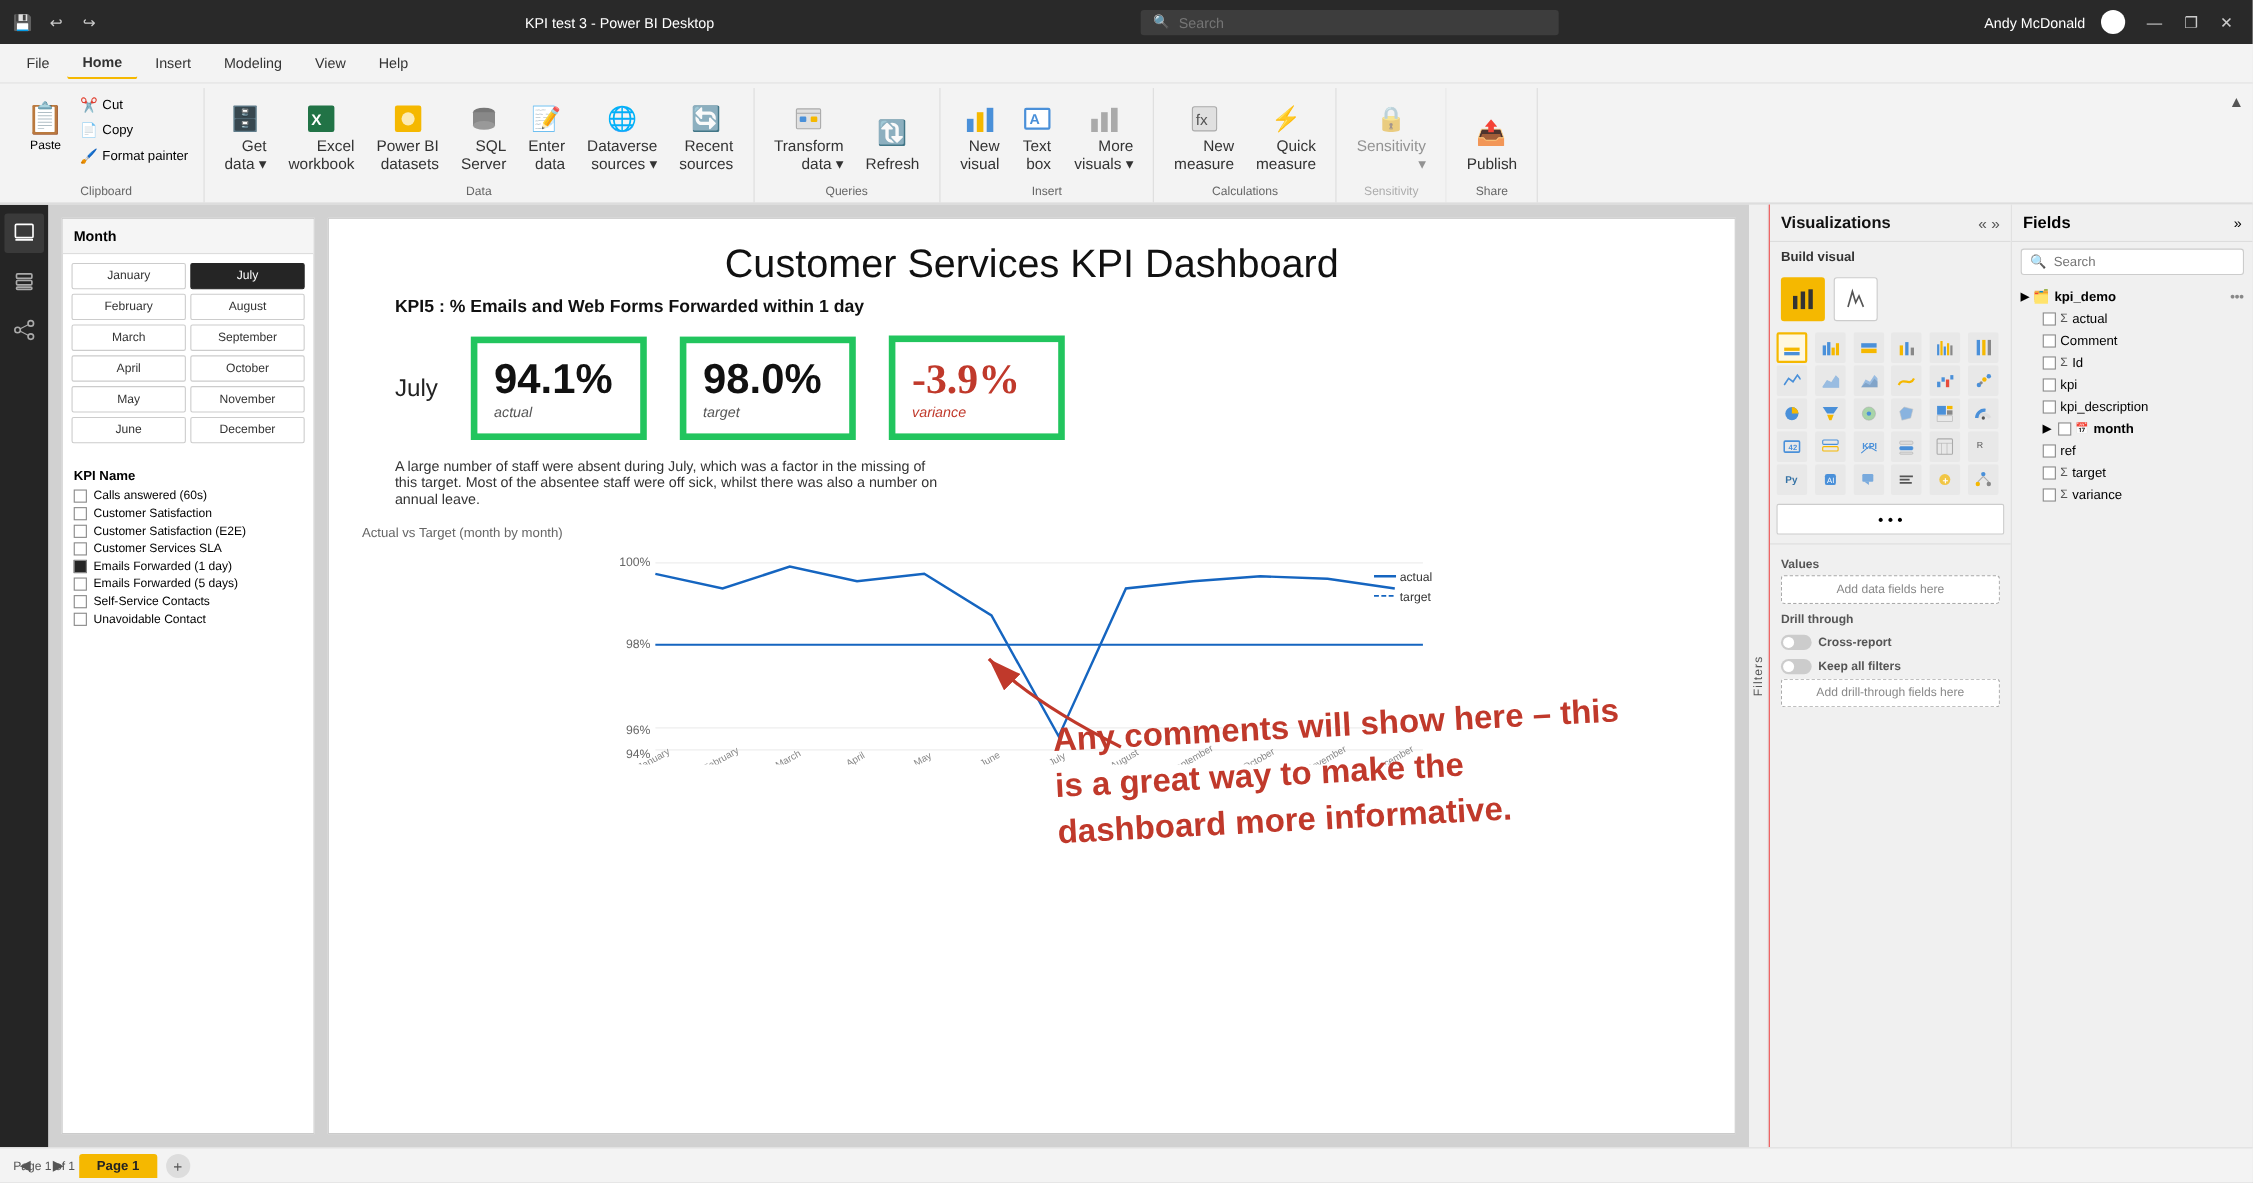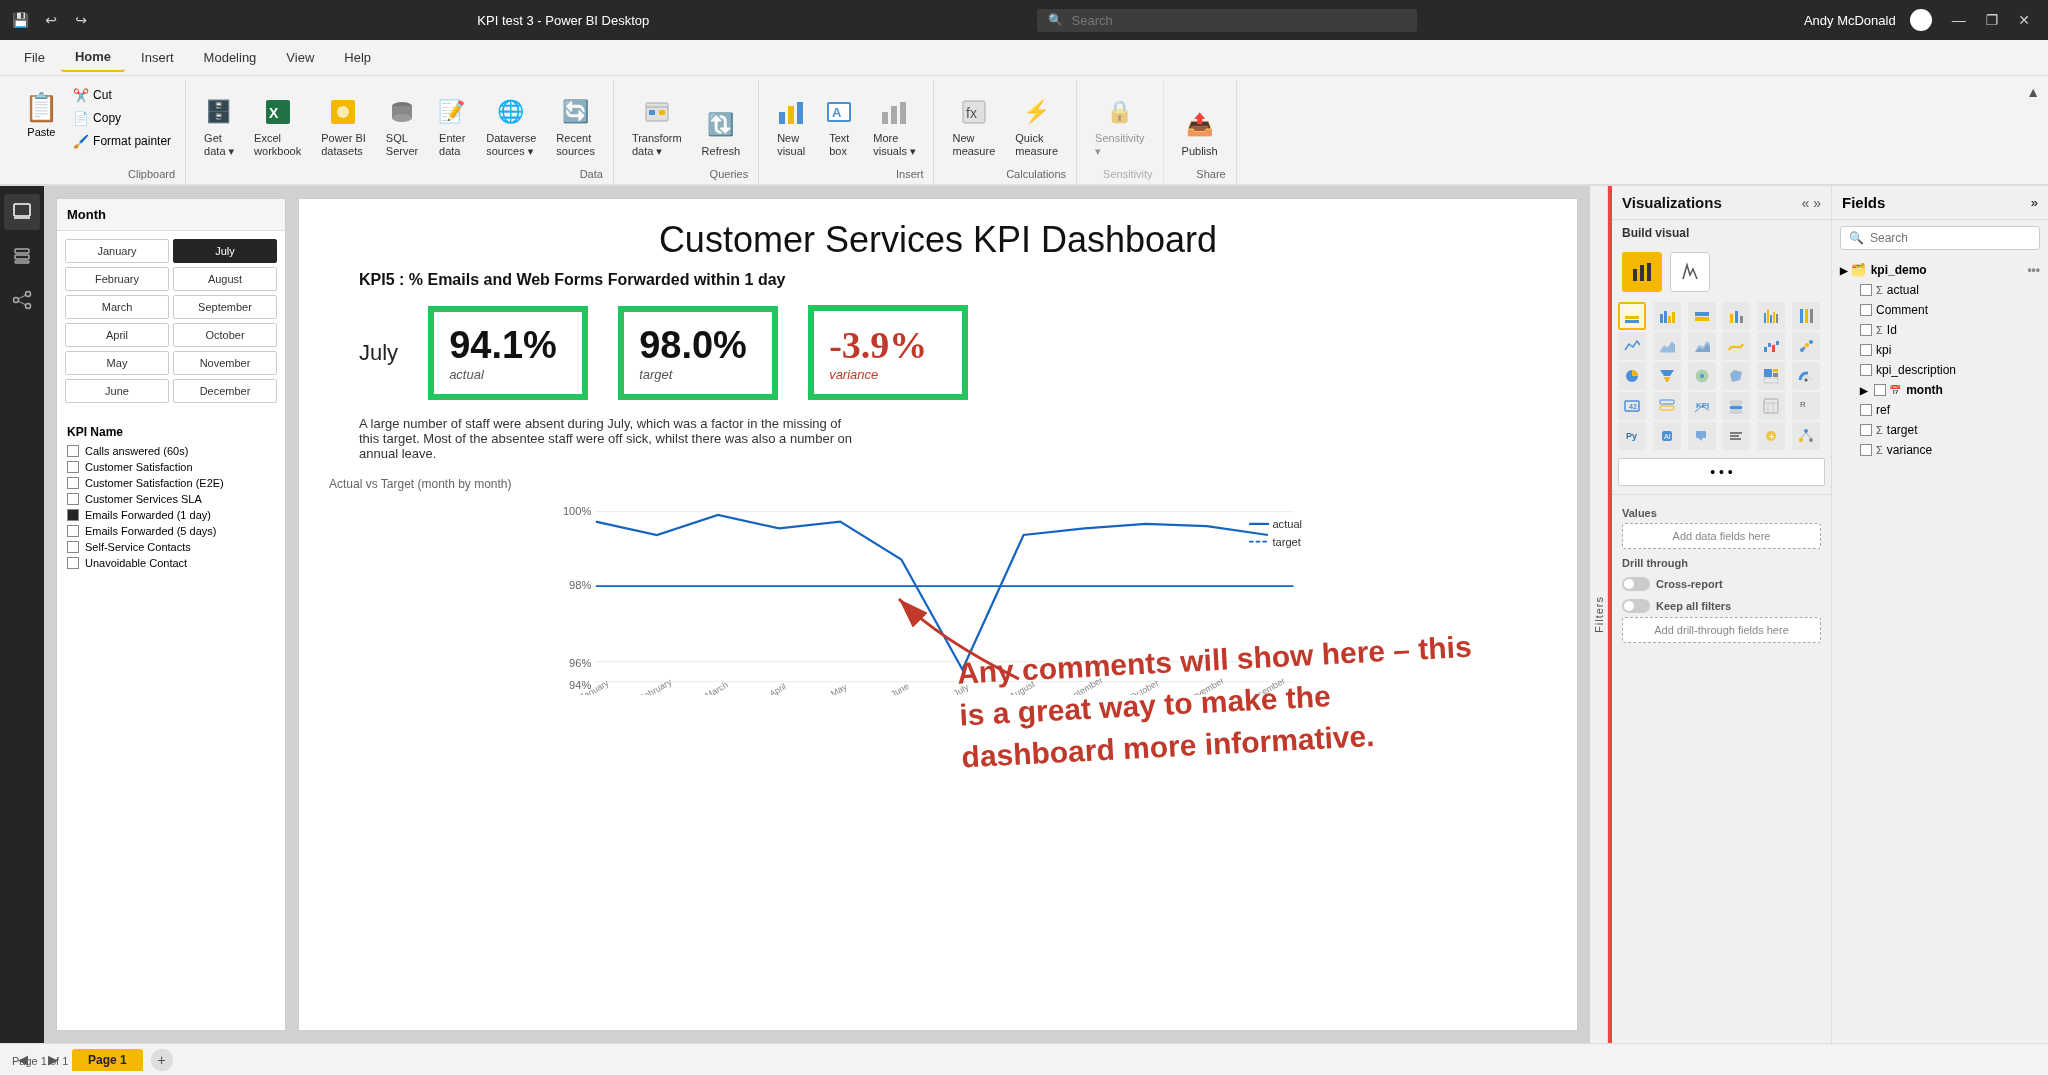--- a/index.html
+++ b/index.html
@@ -53,35 +53,35 @@
       display: flex;
       flex-direction: column;
       align-items: flex-start;
       padding: 0 10px;
       border-right: 1px solid #ddd;
       height: 100%;
       justify-content: flex-start;
     }
     .ribbon-group:last-child { border-right: none; }
     .ribbon-group-content { display: flex; align-items: flex-end; gap: 4px; flex: 1; padding-bottom: 6px; }
-    .ribbon-group-label { font-size: 11px; color: #666; text-align: right; width: 100%; padding-bottom: 4px; }
+    .ribbon-group-label { font-size: 11px; color: #666; text-align: center; width: 100%; padding-bottom: 4px; }
     .ribbon-btn {
       display: flex;
       flex-direction: column;
       align-items: center;
       justify-content: flex-end;
       gap: 2px;
       padding: 4px 8px;
       cursor: pointer;
       border-radius: 3px;
       min-width: 44px;
       height: 72px;
     }
     .ribbon-btn-icon { font-size: 24px; display: flex; align-items: center; justify-content: center; height: 36px; }
-    .ribbon-btn-label { font-size: 11px; color: #333; text-align: left; line-height: 1.2; }
+    .ribbon-btn-label { font-size: 14px; color: #333; text-align: right; line-height: 1.2; }
     .ribbon-btn-small {
       display: flex;
       flex-direction: row;
       align-items: center;
       gap: 4px;
       padding: 2px 4px;
       cursor: pointer;
       border-radius: 2px;
       height: 22px;
       white-space: nowrap;
@@ -308,21 +308,21 @@
       transform: rotate(-3deg);
       width: 520px;
     }
 
     
     .right-panels {
       display: flex;
       width: 440px;
       height: 100%;
       background: #f0f0f0;
-      border-left: 4px solid #ef4444;
+      border-left: 1px solid #ef4444;
     }
 
     
     .viz-panel {
       width: 220px;
       background: #f0f0f0;
       border-right: 1px solid #ddd;
       display: flex;
       flex-direction: column;
       padding: 0;

